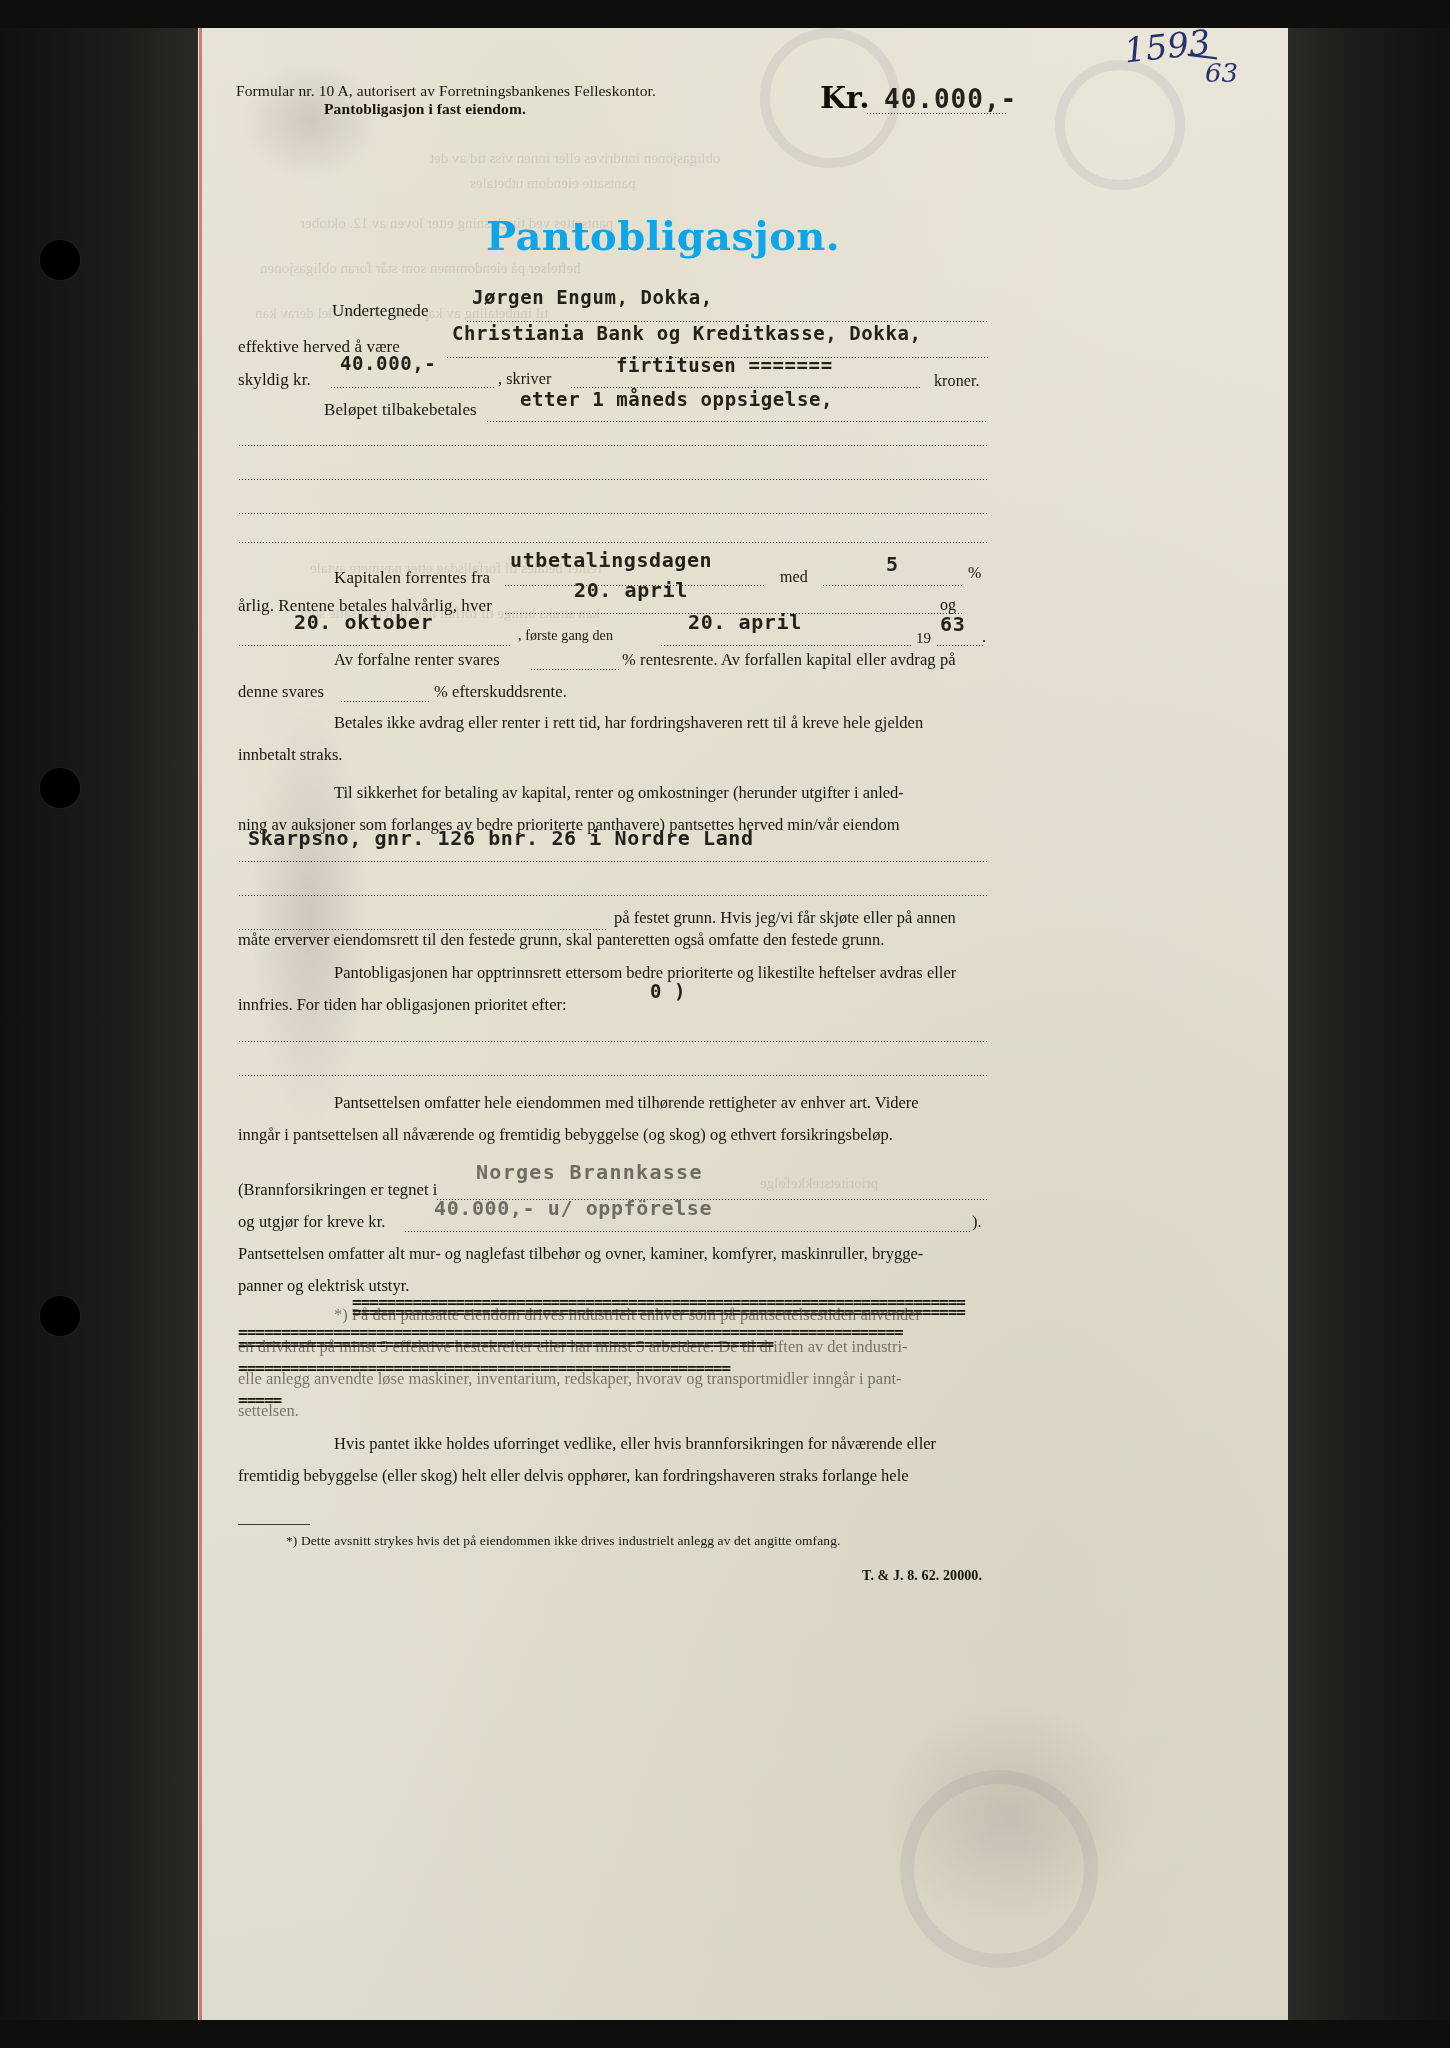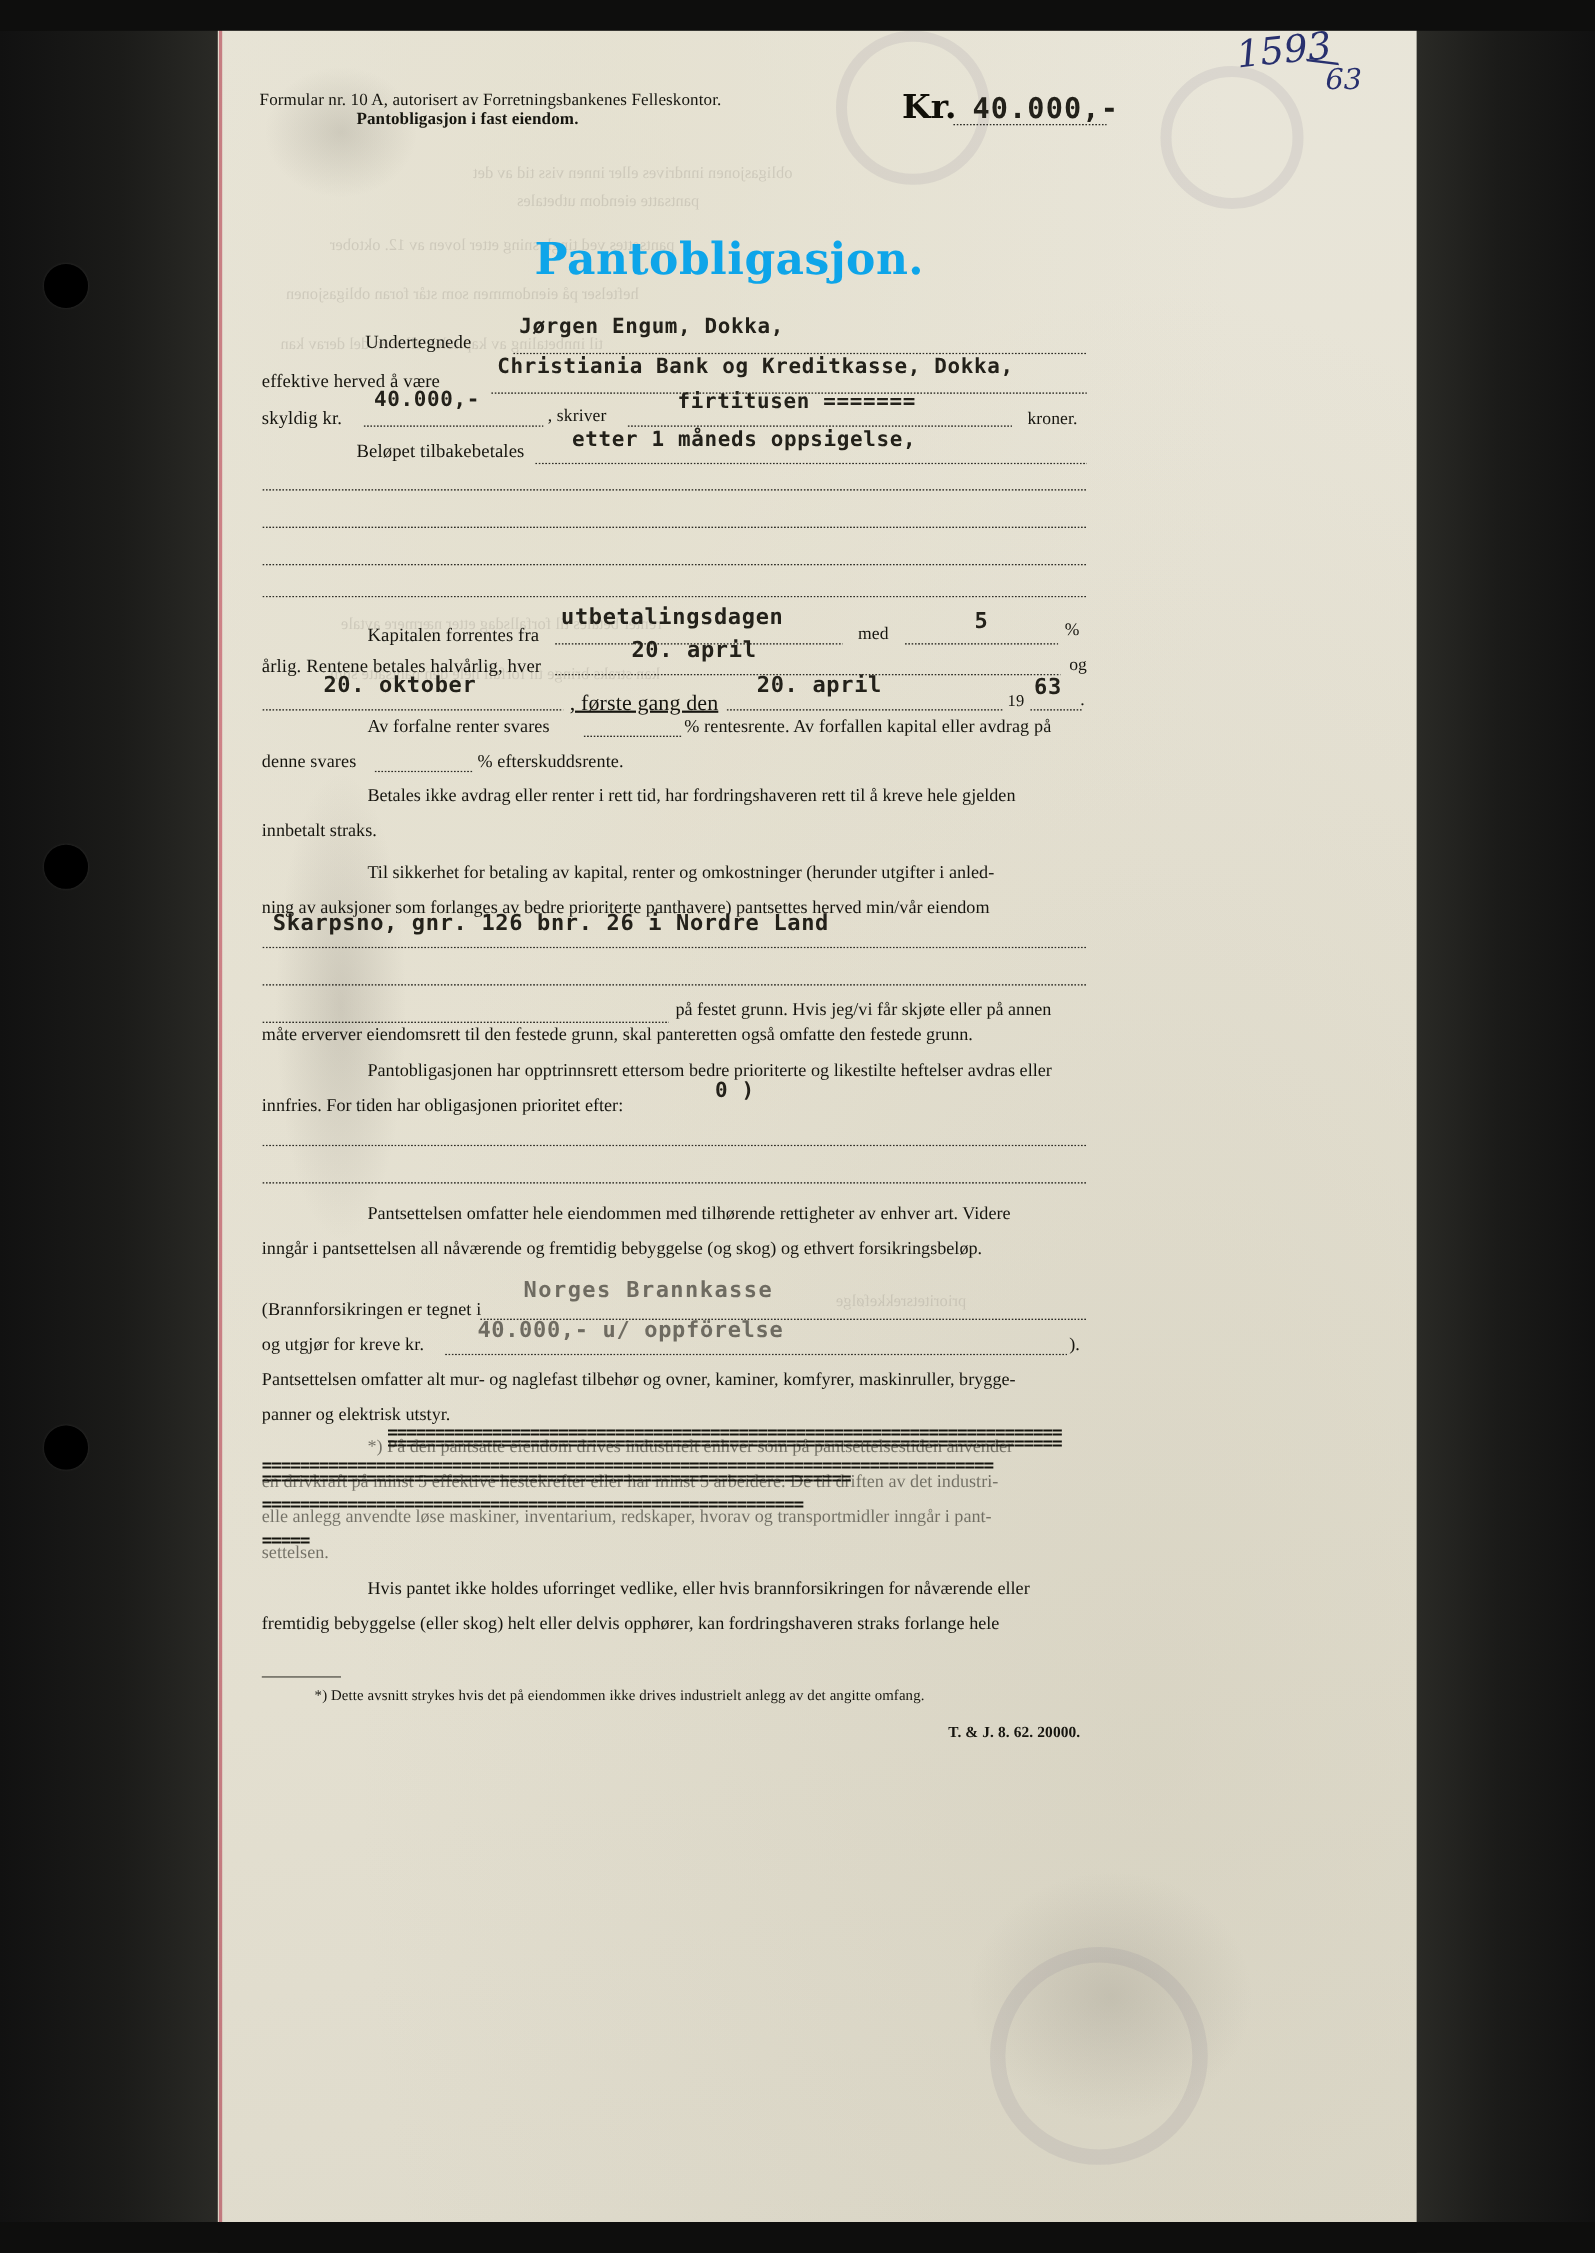--- a/index.html
+++ b/index.html
@@ -144,25 +144,25 @@
   <div class="tw" style="left:510px;top:548px;font-size:20px;">utbetalingsdagen</div>
   <div class="dots" style="left:504px;top:584px;width:262px;"></div>
   <div class="pt" style="left:780px;top:568px;font-size:16px;">med</div>
   <div class="tw" style="left:886px;top:552px;font-size:20px;">5</div>
   <div class="dots" style="left:822px;top:584px;width:140px;"></div>
   <div class="pt" style="left:968px;top:564px;font-size:16px;">%</div>
 
   <div class="pt" style="left:238px;top:596px;font-size:17px;">årlig. Rentene betales halvårlig, hver</div>
   <div class="tw" style="left:574px;top:578px;font-size:20px;">20. april</div>
   <div class="dots" style="left:504px;top:612px;width:460px;"></div>
-  <div class="pt" style="left:972px;top:596px;font-size:16px;">og</div>
+  <div class="pt" style="left:940px;top:596px;font-size:16px;">og</div>
 
   <div class="tw" style="left:294px;top:610px;font-size:20px;">20. oktober</div>
   <div class="dots" style="left:238px;top:644px;width:274px;"></div>
-  <div class="pt" style="left:518px;top:628px;font-size:20px;text-decoration:underline;">, første gang den</div>
+  <div class="pt" style="left:518px;top:628px;font-size:14px;">, første gang den</div>
   <div class="tw" style="left:688px;top:610px;font-size:20px;">20. april</div>
   <div class="dots" style="left:660px;top:644px;width:252px;"></div>
   <div class="pt" style="left:916px;top:630px;font-size:15px;text-align:center;">19</div>
   <div class="tw" style="left:940px;top:612px;font-size:20px;">63</div>
   <div class="dots" style="left:936px;top:644px;width:48px;"></div>
   <div class="pt" style="left:982px;top:628px;font-size:16px;">.</div>
 
   <div class="pt" style="left:334px;top:650px;font-size:16.5px;">Av forfalne renter svares</div>
   <div class="dots" style="left:530px;top:668px;width:90px;"></div>
   <div class="pt" style="left:622px;top:650px;font-size:16.5px;font-family:Liberation Serif, serif;">% rentesrente. Av forfallen kapital eller avdrag på</div>

